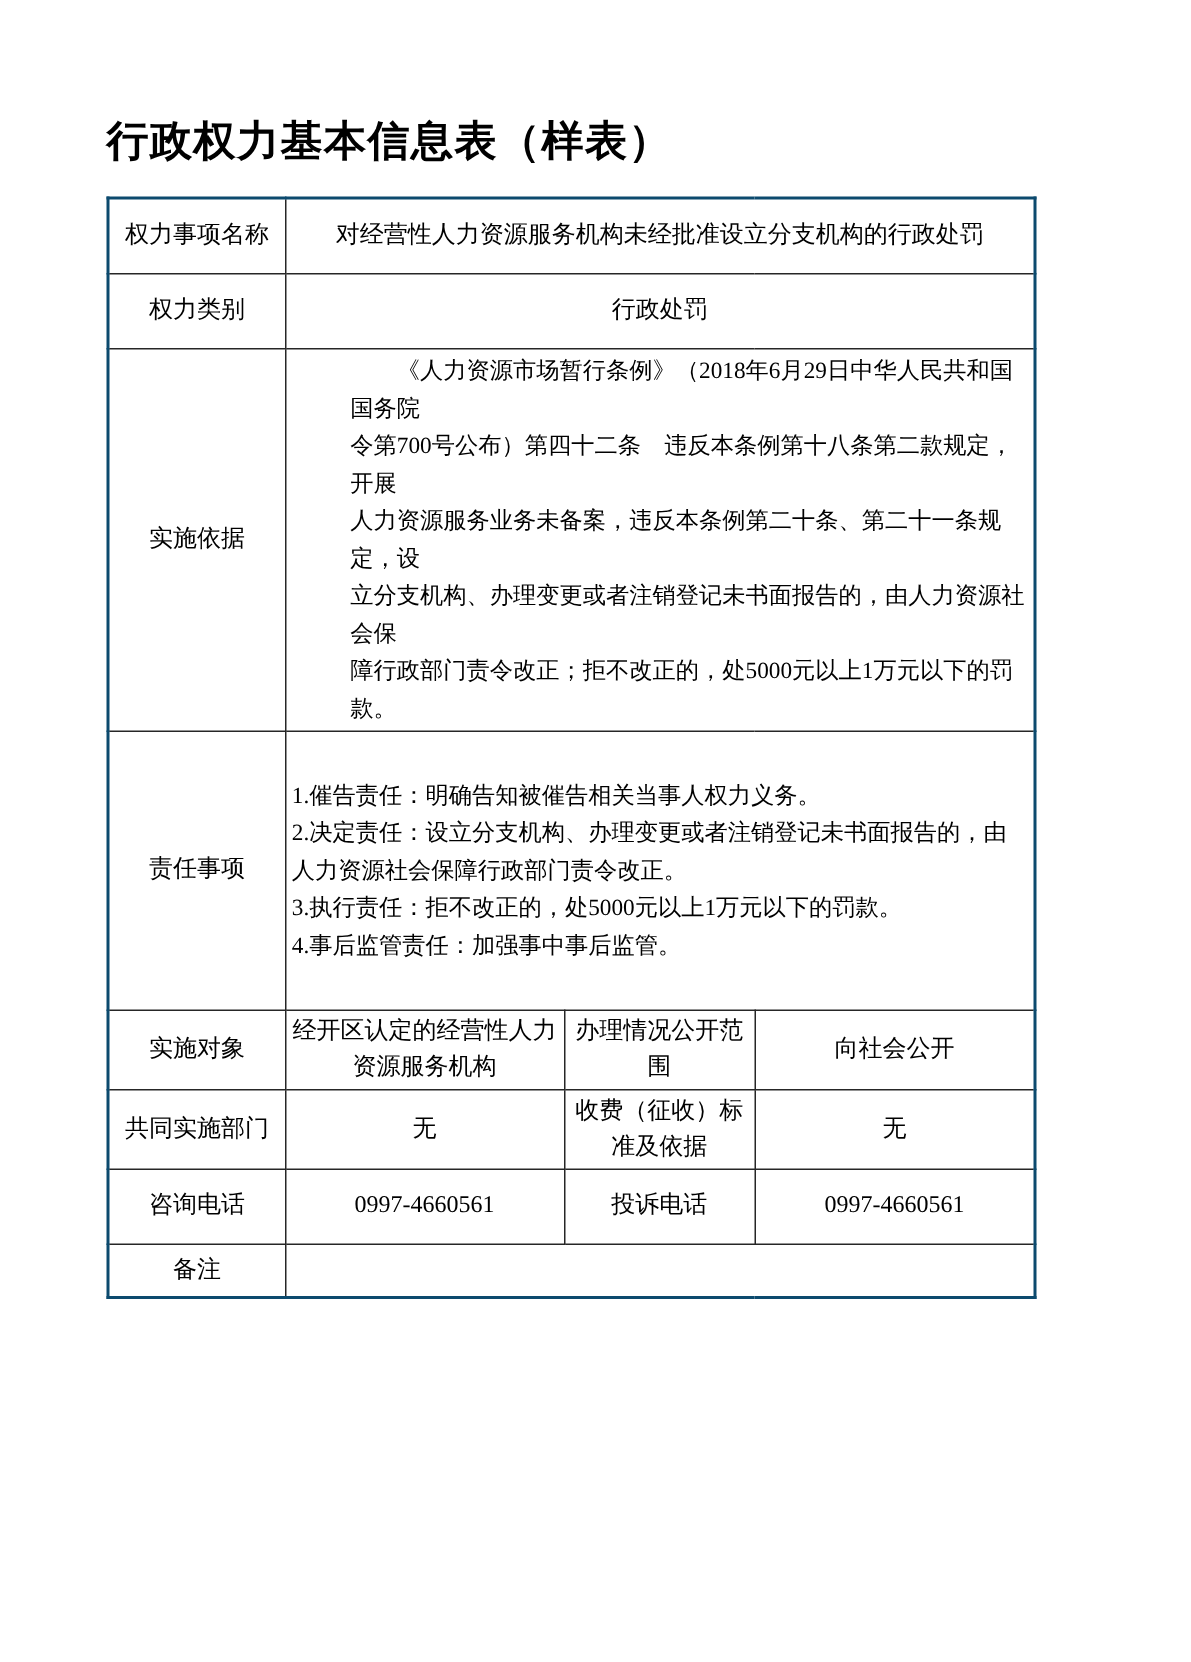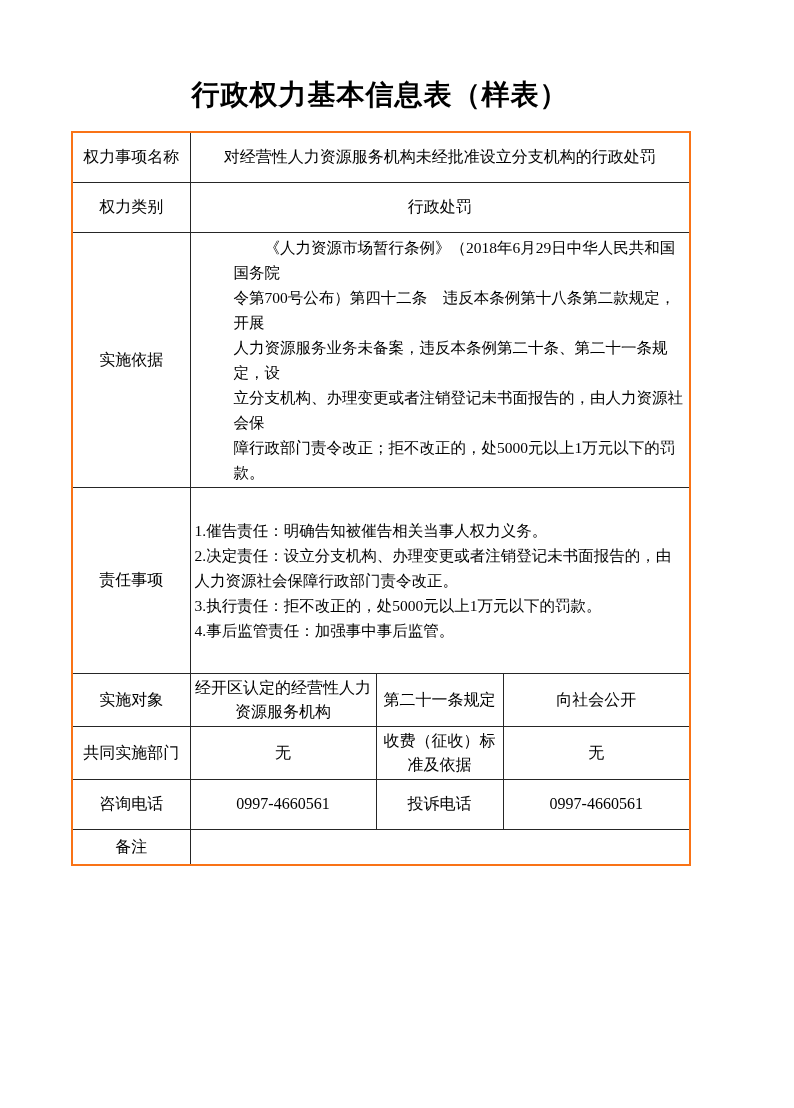--- a/index.html
+++ b/index.html
@@ -15,31 +15,30 @@
     overflow: hidden;
   }
   .sheet {
     padding-top: 78px;
     padding-left: 71px;
     box-sizing: border-box;
   }
   .doc-title {
     width: 618px;
     margin: 0 0 20px 0;
-    text-align: center;
     font-size: 28px;
     line-height: 33px;
     font-weight: bold;
     letter-spacing: 1px;
   }
   table.info-table {
     width: 618px;
     table-layout: fixed;
     border-collapse: collapse;
-    border: 2px solid #f97316;
+    border: 2px solid #0c4a6e;
   }
   .info-table td {
     border: 1px solid #262626;
     text-align: center;
     vertical-align: middle;
     font-size: 16px;
     line-height: 1.5;
     padding: 2px 4px;
     white-space: pre-line;
     overflow: hidden;
@@ -106,21 +105,21 @@
 人力资源社会保障行政部门责令改正。
 3.执行责任：拒不改正的，处5000元以上1万元以下的罚款。
 4.事后监管责任：加强事中事后监管。</td>
     </tr>
 
 
     <tr class="r6">
       <td>实施对象</td>
       <td>经开区认定的经营性人力
 资源服务机构</td>
-      <td>第二十一条规定</td>
+      <td>办理情况公开范围</td>
       <td>向社会公开</td>
     </tr>
 
     <tr class="r7">
       <td>共同实施部门</td>
       <td>无</td>
       <td>收费（征收）标准及依据</td>
       <td>无</td>
     </tr>
 

